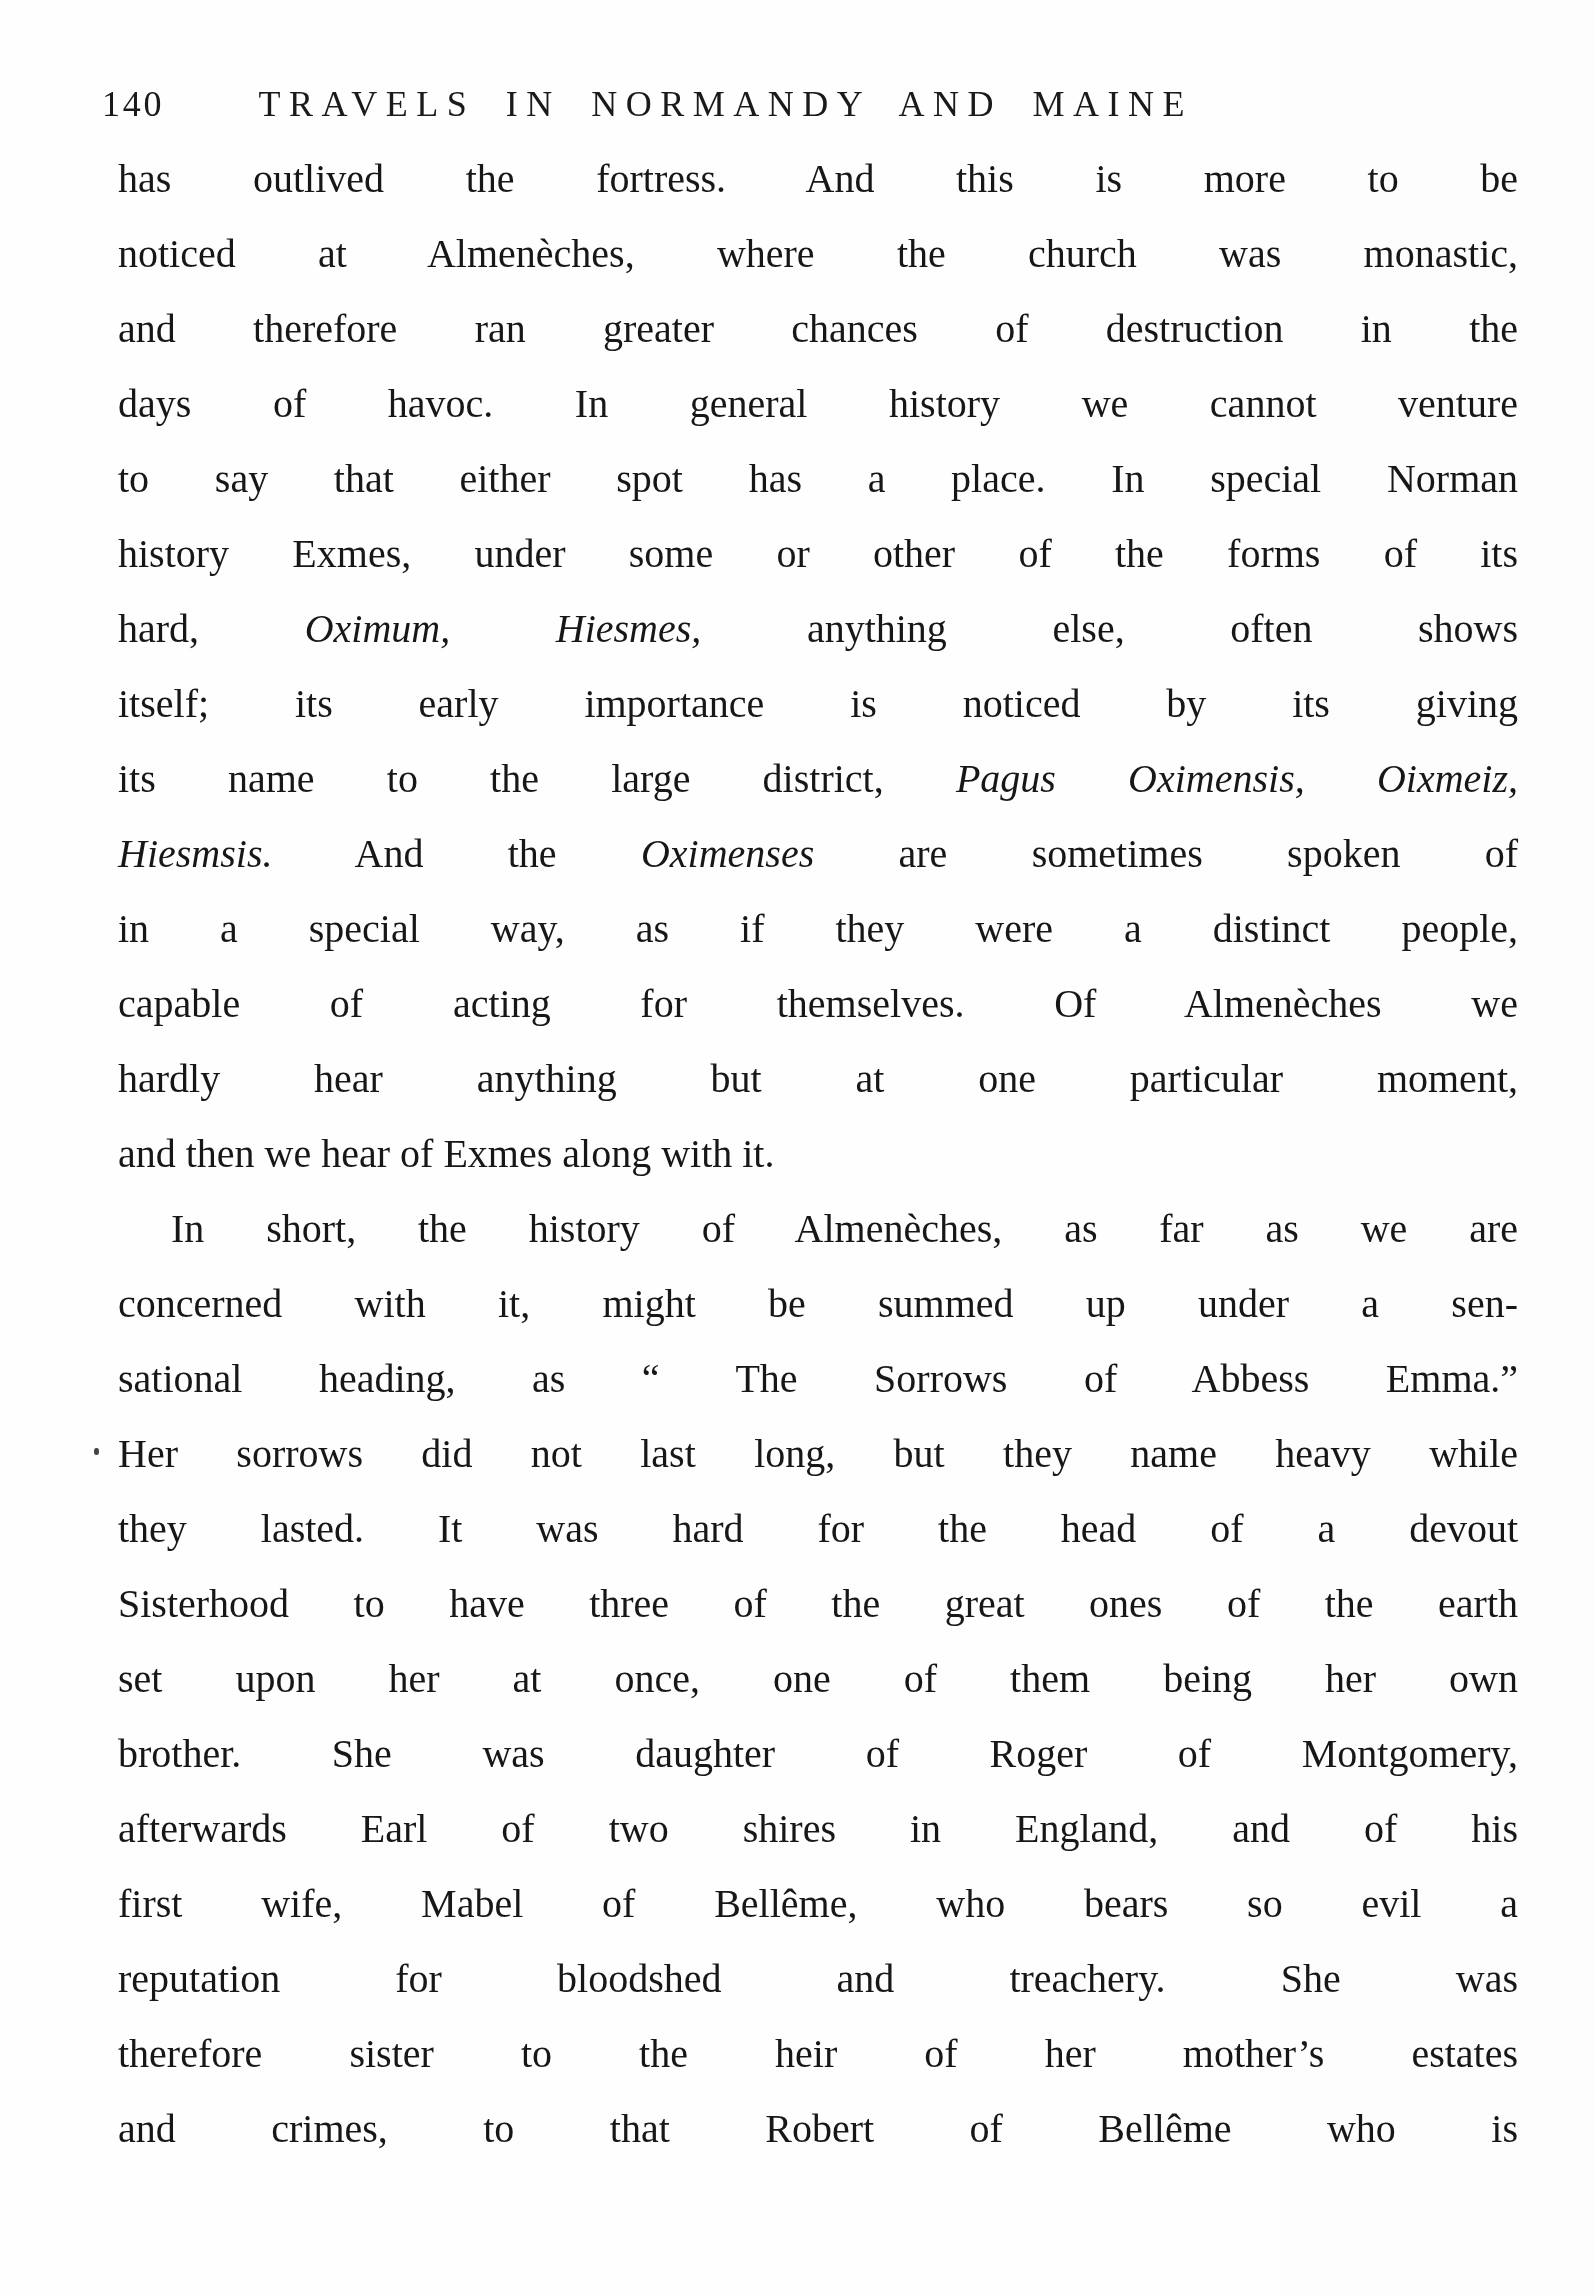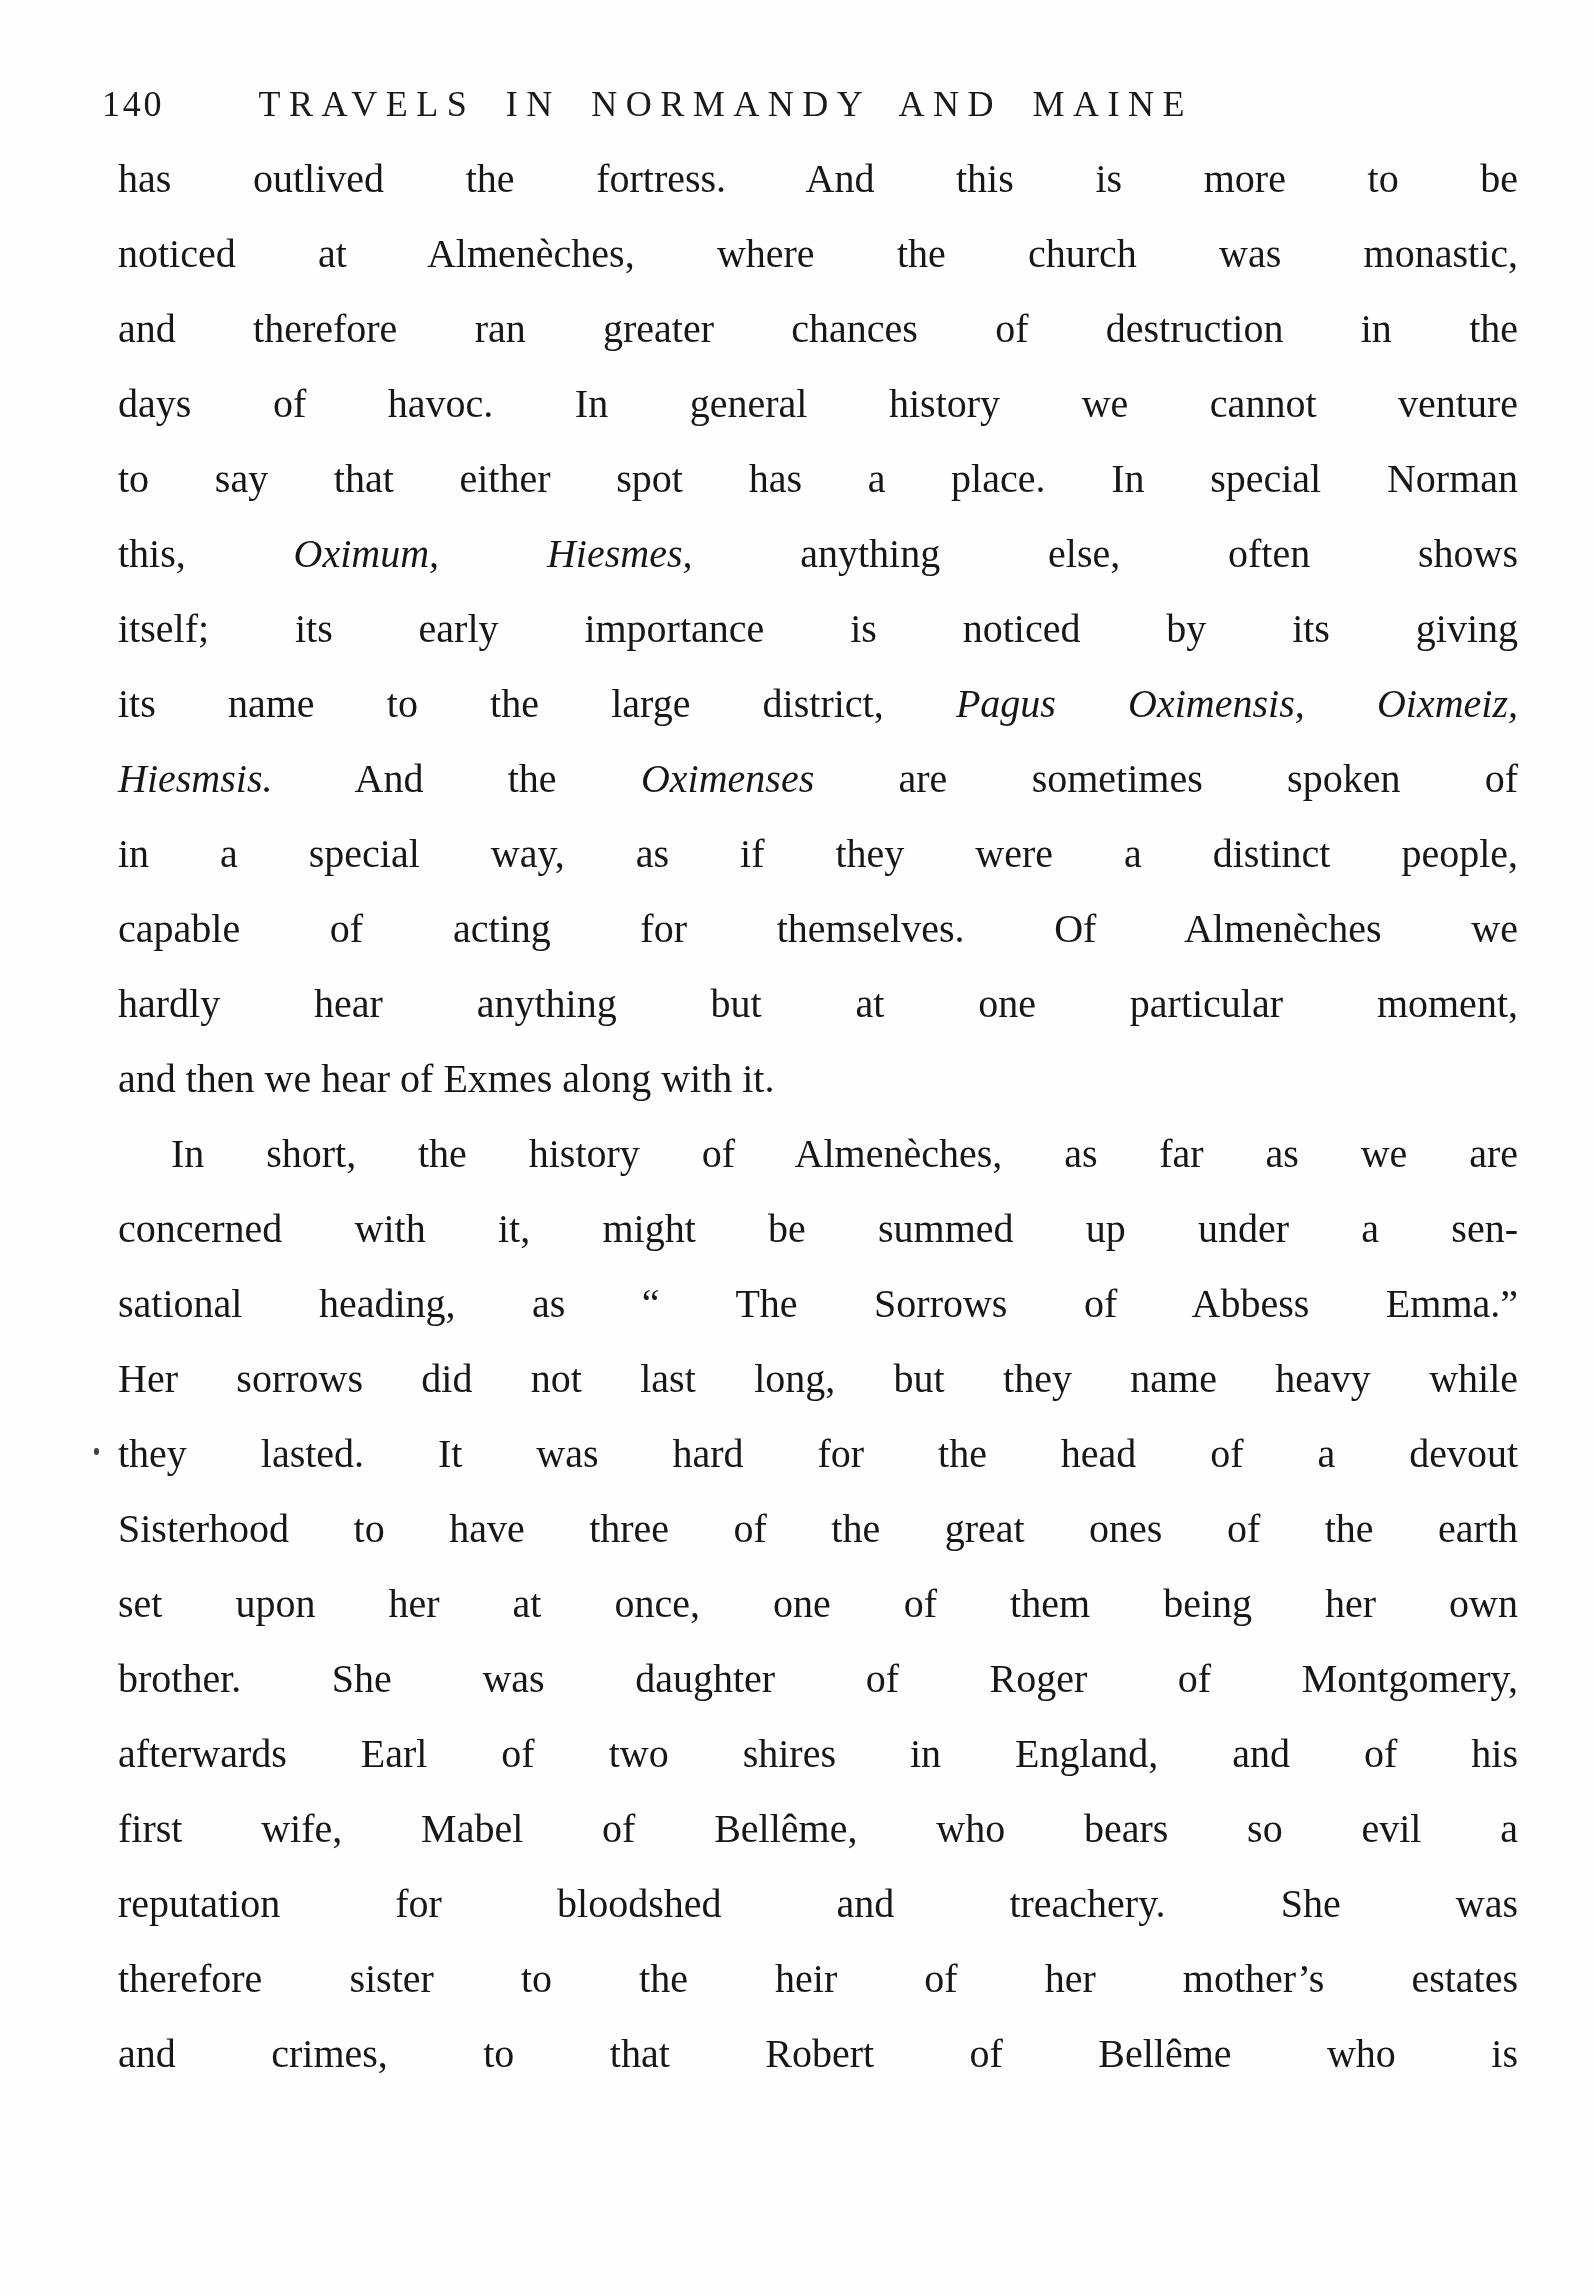--- a/index.html
+++ b/index.html
@@ -90,21 +90,22 @@
       <span class="page-number">140</span>
       <span class="running-title">TRAVELS IN NORMANDY AND MAINE</span>
     </div>
     <div class="body-text">
         <div>
           <div class="line"><span class="seg">has outlived the fortress.  And this is more to be</span></div>
           <div class="line"><span class="seg">noticed at Almenèches, where the church was monastic,</span></div>
           <div class="line"><span class="seg">and therefore ran greater chances of destruction in the</span></div>
           <div class="line"><span class="seg">days of havoc.  In general history we cannot venture</span></div>
           <div class="line"><span class="seg">to say that either spot has a place.  In special Norman</span></div>
-          <div class="line"><span class="seg">this, </span><span class="seg italic">Oximum,</span><span class="seg"> </span><span class="seg italic">Hiesmes,</span><span class="seg"> anything else, often shows</span></div>
+          <div class="line"><span class="seg">history Exmes, under some or other of the forms of its</span></div>
+          <div class="line"><span class="seg">hard, </span><span class="seg italic">Oximum,</span><span class="seg"> </span><span class="seg italic">Hiesmes,</span><span class="seg"> anything else, often shows</span></div>
           <div class="line"><span class="seg">itself; its early importance is noticed by its giving</span></div>
           <div class="line"><span class="seg">its name to the large district, </span><span class="seg italic">Pagus Oximensis, Oixmeiz,</span></div>
           <div class="line"><span class="seg italic">Hiesmsis.</span><span class="seg">  And the </span><span class="seg italic">Oximenses</span><span class="seg"> are sometimes spoken of</span></div>
           <div class="line"><span class="seg">in a special way, as if they were a distinct people,</span></div>
           <div class="line"><span class="seg">capable of acting for themselves.  Of Almenèches we</span></div>
           <div class="line"><span class="seg">hardly hear anything but at one particular moment,</span></div>
           <div class="line no-justify"><span class="seg">and then we hear of Exmes along with it.</span></div>
         </div>
         <div>
           <div class="line indent"><span class="seg">In short, the history of Almenèches, as far as we are</span></div>

